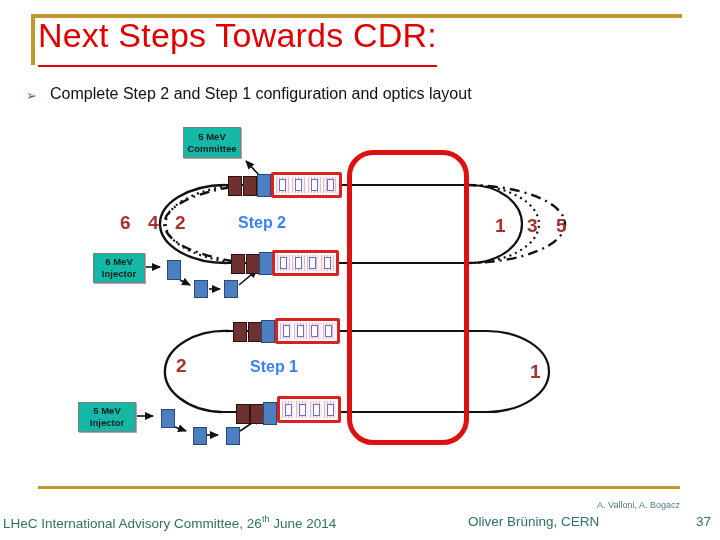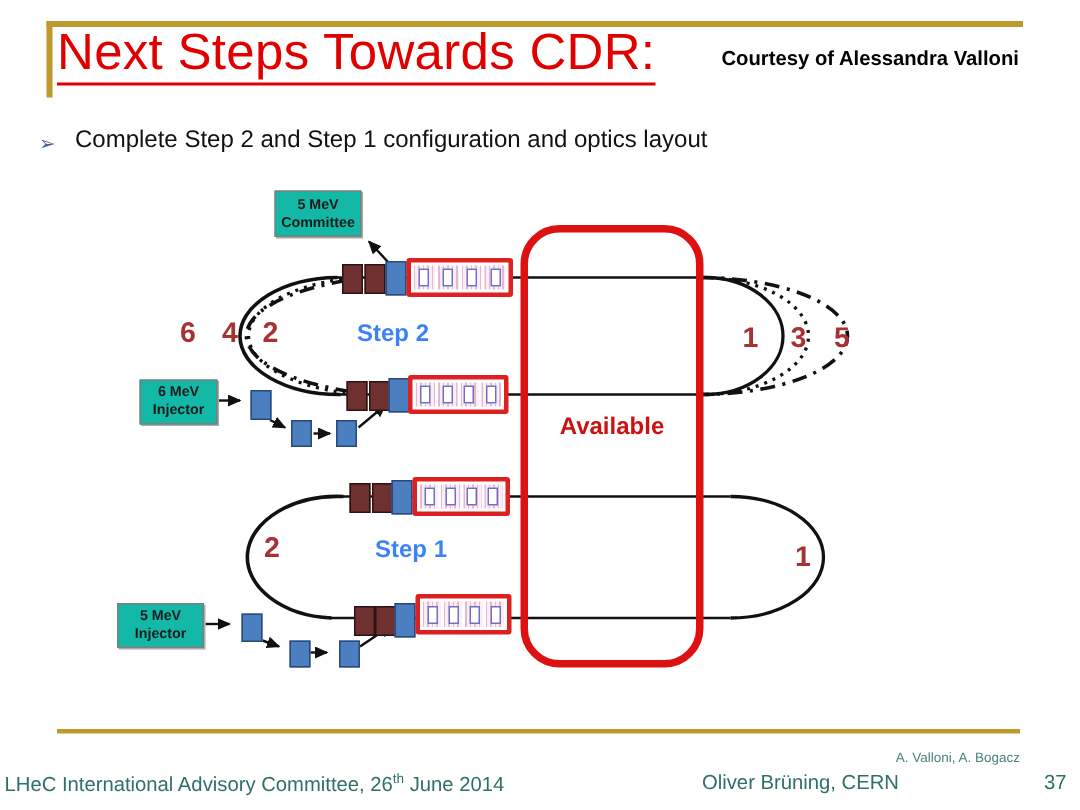--- a/index.html
+++ b/index.html
@@ -6,21 +6,21 @@
   .slide{
     position:relative;width:720px;height:540px;background:#ffffff;
     font-family:"Liberation Sans",sans-serif;overflow:hidden;margin:0 auto;
   }
   .abs{position:absolute;}
   
   .title-frame{left:31px;top:14px;width:647px;height:47px;
     border-top:4px solid #bd9a2b;border-left:4px solid #bd9a2b;}
   .slide-title{left:38px;top:17px;margin:0;font-size:34px;font-weight:400;
     color:#e00000;letter-spacing:0.2px;line-height:1.1;
-    border-bottom:2px solid #e00000;padding-bottom:1px;display:inline-block;}
+    border-bottom:2px solid #e00000;padding-bottom:11px;display:inline-block;}
   .courtesy{left:481px;top:31px;font-size:13.5px;font-weight:700;color:#000;}
   
   .bullet-marker{left:26px;top:88px;font-size:13px;color:#44619a;}
   .bullet-text{left:50px;top:85px;font-size:16px;color:#111;}
   
   .diagram-svg{left:0;top:0;width:720px;height:540px;}
   
   .avail-rect{left:347px;top:150px;width:112px;height:285px;
     border:5px solid #dd1111;border-radius:26px;background:transparent;}
   .avail-text{left:347px;top:276px;width:122px;text-align:center;
@@ -56,21 +56,20 @@
   .footer-page{left:696px;top:514px;}
   sup{font-size:9px;}
 </style>
 </head>
 <body>
 
 <div class="slide">
 
   <div class="abs title-frame"></div>
   <h1 class="abs slide-title">Next Steps Towards CDR:</h1>
-  <div class="abs courtesy">Courtesy of Alessandra Valloni</div>
 
   <span class="abs bullet-marker">➢</span>
   <span class="abs bullet-text">Complete Step 2 and Step 1 configuration and optics layout</span>
 
   <svg class="abs diagram-svg" viewBox="0 0 720 540" xmlns="http://www.w3.org/2000/svg">
     <defs>
       <marker id="ah" markerWidth="10" markerHeight="9" refX="8" refY="4" orient="auto" markerUnits="userSpaceOnUse">
         <path d="M0,0 L9,4 L0,8 z" fill="#111"></path>
       </marker>
     </defs>
@@ -97,21 +96,20 @@
     <path d="M209,289 L220,289" stroke="#111" stroke-width="1.6" marker-end="url(#ah)" fill="none"></path>
     <path d="M239,285 L257,270" stroke="#111" stroke-width="1.6" marker-end="url(#ah)" fill="none"></path>
     <path d="M137,416 L153,416" stroke="#111" stroke-width="1.6" marker-end="url(#ah)" fill="none"></path>
     <path d="M175,427 L186,431" stroke="#111" stroke-width="1.6" marker-end="url(#ah)" fill="none"></path>
     <path d="M207,435 L218,435" stroke="#111" stroke-width="1.6" marker-end="url(#ah)" fill="none"></path>
     <path d="M240,431 L261,417" stroke="#111" stroke-width="1.6" marker-end="url(#ah)" fill="none"></path>
   </svg>
 
   <div class="abs avail-rect"></div>
   <div class="abs avail-text">
-    <span>Available</span>
   </div>
 
   <div class="abs tan-label lbl-extraction">
     <span>5 MeV</span>
     <span>Committee</span>
   </div>
   <div class="abs tan-label lbl-injector6">
     <span>6 MeV</span>
     <span>Injector</span>
   </div>

